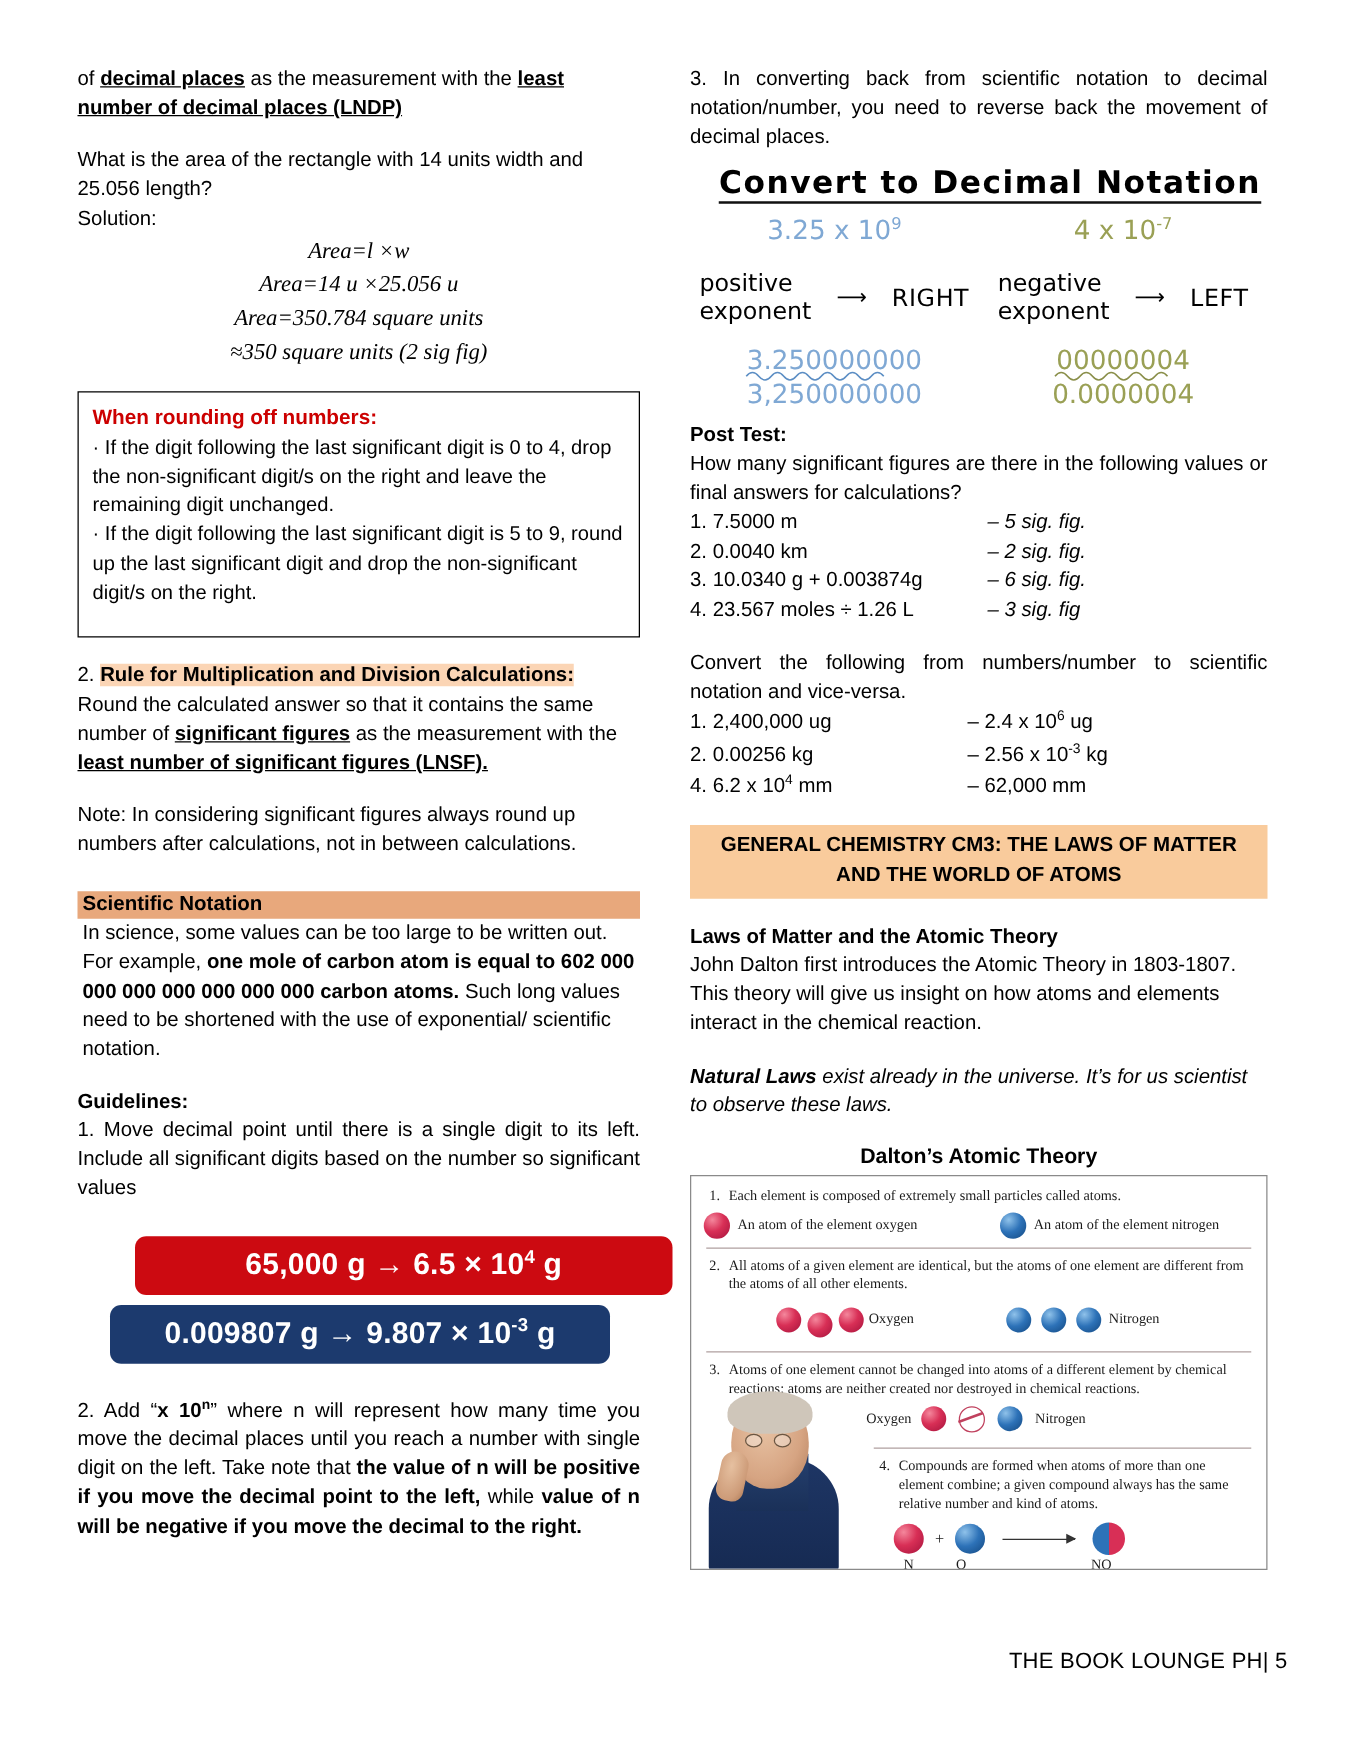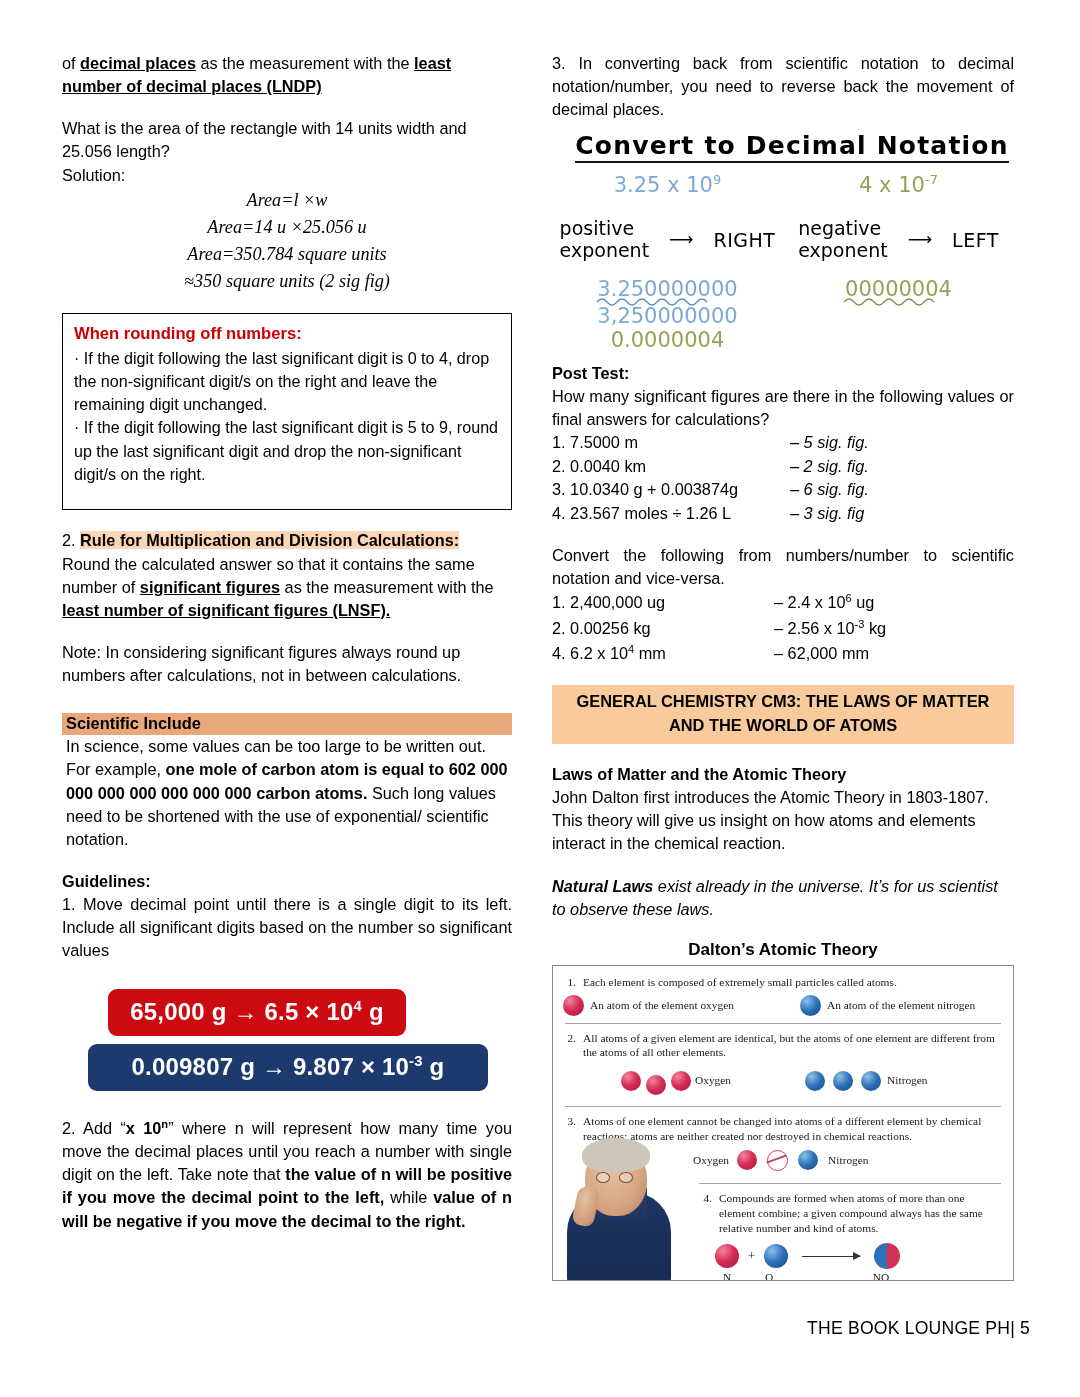--- a/index.html
+++ b/index.html
@@ -88,21 +88,21 @@
     color: #ffffff;
     font-weight: bold;
     font-size: 24px;
     text-align: center;
     border-radius: 9px;
     letter-spacing: .2px;
     font-family: "Liberation Sans", sans-serif;
   }
   .notebox.red {
     background: #CC0A11;
-    width: 298px;
+    width: 430px;
     padding: 9px 0 10px 0;
     margin-left: 24px;
   }
   .notebox.navy {
     background: #1C3A6E;
     width: 400px;
     padding: 9px 0 10px 0;
     margin-left: 4px;
     margin-top: 8px;
   }
@@ -350,21 +350,21 @@
       <div class="para">
         <span>2. </span><span class="hl-orange">Rule for Multiplication and Division Calculations:</span><br><span>Round the calculated answer so that it contains the same number of </span><span class="bu">significant figures</span><span> as the measurement with the </span><span class="bu">least number of significant figures (LNSF).</span>
       </div>
 
       <div class="gap"></div>
 
       <div class="para">Note: In considering significant figures always round up numbers after calculations, not in between calculations.</div>
 
       <div class="gap-lg"></div>
 
-      <div class="hl-salmon">Scientific Include</div>
+      <div class="hl-salmon">Scientific Notation</div>
       <div class="para" style="padding-left:4px;">
         <span>In science, some values can be too large to be written out. For example, </span><span class="b">one mole of carbon atom is equal to 602 000 000 000 000 000 000 000 carbon atoms.</span><span> Such long values need to be shortened with the use of exponential/ scientific notation.</span>
       </div>
 
       <div class="gap"></div>
 
       <div class="para b">Guidelines:</div>
       <div class="para just">1. Move decimal point until there is a single digit to its left. Include all significant digits based on the number so significant values</div>
 
       <div class="gap-lg"></div>
@@ -443,21 +443,21 @@
           <div class="cf-half">
             <span class="cf-digits cf-olive">
               <span>00000004</span>
               <svg class="squiggle" width="118" height="9" viewBox="0 0 118 9">
                 <path d="M4 5 q5 -6 10 0 q5 6 10 0 q5 -6 10 0 q5 6 10 0 q5 -6 10 0 q5 6 10 0 q5 -6 10 0 q5 6 10 0 q5 -6 10 0" fill="none" stroke="#8a8f4a" stroke-width="1.3"></path>
               </svg>
             </span>
           </div>
         </div>
 
-        <div class="cf-row" style="margin-top:-2px;flex-direction:column;">
+        <div class="cf-row" style="margin-top:-2px;">
           <div class="cf-half">
             <span class="cf-result cf-blue">3,250000000</span>
           </div>
           <div class="cf-half">
             <span class="cf-result cf-olive">0.0000004</span>
           </div>
         </div>
       </div>
 
       <div class="gap-sm"></div>

